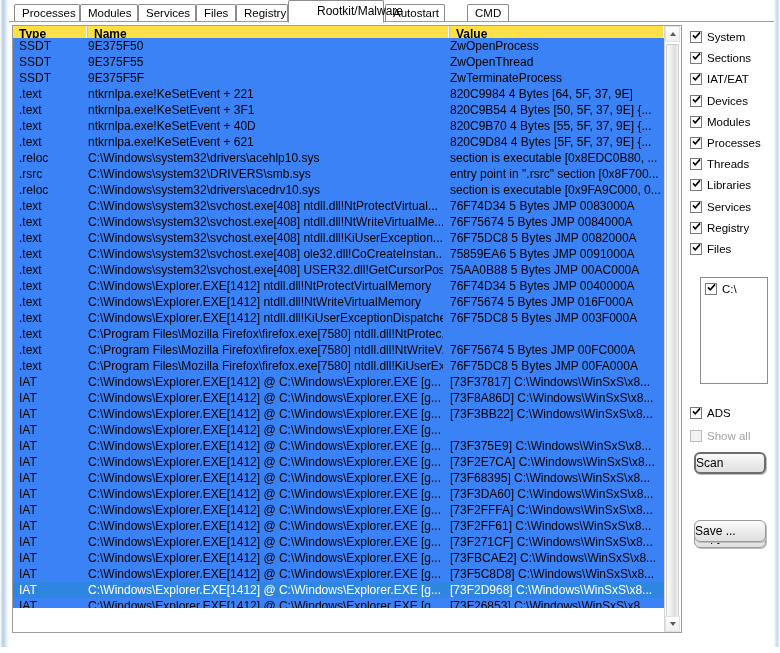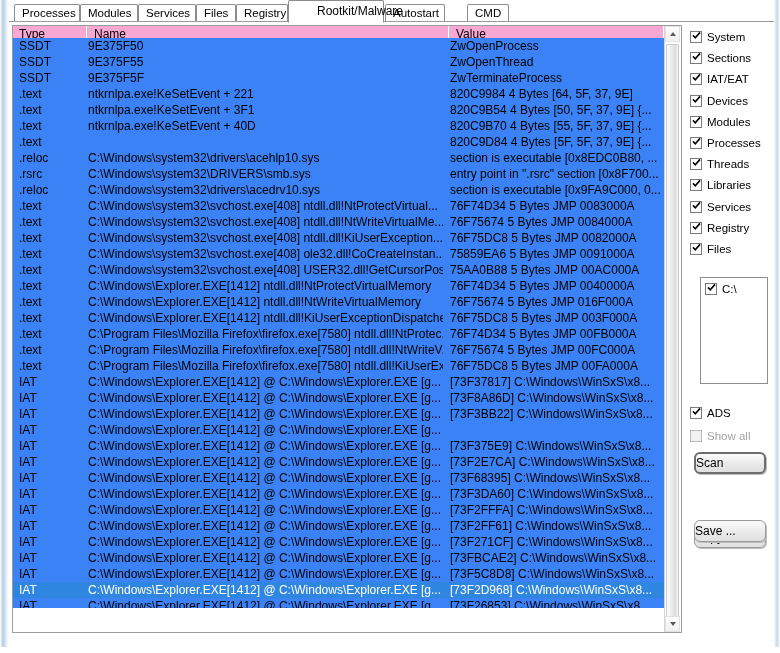--- a/index.html
+++ b/index.html
@@ -95,21 +95,22 @@
   .hcell {
     position: absolute;
     top: 0; height: 17px;
     line-height: 17px;
     font-size: 12px;
     color: #000000;
     padding-left: 6px;
     box-sizing: border-box;
     border-right: 1px solid #c4c4c4;
     white-space: nowrap;
-    background: #f9a8d4;
+    background: #fde047;
+    font-weight: bold;
   }
   .hcell::after {
     content: "";
     position: absolute;
     right: 0; top: 0;
     width: 1px; height: 17px;
     background: #ffffff;
   }
 
   .lv-body {
@@ -297,20 +298,21 @@
           <span class="cell c-name">ntkrnlpa.exe!KeSetEvent + 3F1</span>
           <span class="cell c-value">820C9B54 4 Bytes  [50, 5F, 37, 9E] {...</span>
         </div>
         <div class="row">
           <span class="cell c-type">.text</span>
           <span class="cell c-name">ntkrnlpa.exe!KeSetEvent + 40D</span>
           <span class="cell c-value">820C9B70 4 Bytes  [55, 5F, 37, 9E] {...</span>
         </div>
         <div class="row">
           <span class="cell c-type">.text</span>
+          <span class="cell c-name">ntkrnlpa.exe!KeSetEvent + 621</span>
           <span class="cell c-value">820C9D84 4 Bytes  [5F, 5F, 37, 9E] {...</span>
         </div>
         <div class="row">
           <span class="cell c-type">.reloc</span>
           <span class="cell c-name">C:\Windows\system32\drivers\acehlp10.sys</span>
           <span class="cell c-value">section is executable [0x8EDC0B80, ...</span>
         </div>
         <div class="row">
           <span class="cell c-type">.rsrc</span>
           <span class="cell c-name">C:\Windows\system32\DRIVERS\smb.sys</span>
@@ -357,21 +359,20 @@
           <span class="cell c-value">76F75674 5 Bytes  JMP 016F000A</span>
         </div>
         <div class="row">
           <span class="cell c-type">.text</span>
           <span class="cell c-name">C:\Windows\Explorer.EXE[1412] ntdll.dll!KiUserExceptionDispatcher</span>
           <span class="cell c-value">76F75DC8 5 Bytes  JMP 003F000A</span>
         </div>
         <div class="row">
           <span class="cell c-type">.text</span>
           <span class="cell c-name">C:\Program Files\Mozilla Firefox\firefox.exe[7580] ntdll.dll!NtProtec...</span>
-          <span class="cell c-value">76F74D34 5 Bytes  JMP 00FB000A</span>
         </div>
         <div class="row">
           <span class="cell c-type">.text</span>
           <span class="cell c-name">C:\Program Files\Mozilla Firefox\firefox.exe[7580] ntdll.dll!NtWriteV...</span>
           <span class="cell c-value">76F75674 5 Bytes  JMP 00FC000A</span>
         </div>
         <div class="row">
           <span class="cell c-type">.text</span>
           <span class="cell c-name">C:\Program Files\Mozilla Firefox\firefox.exe[7580] ntdll.dll!KiUserEx...</span>
           <span class="cell c-value">76F75DC8 5 Bytes  JMP 00FA000A</span>

